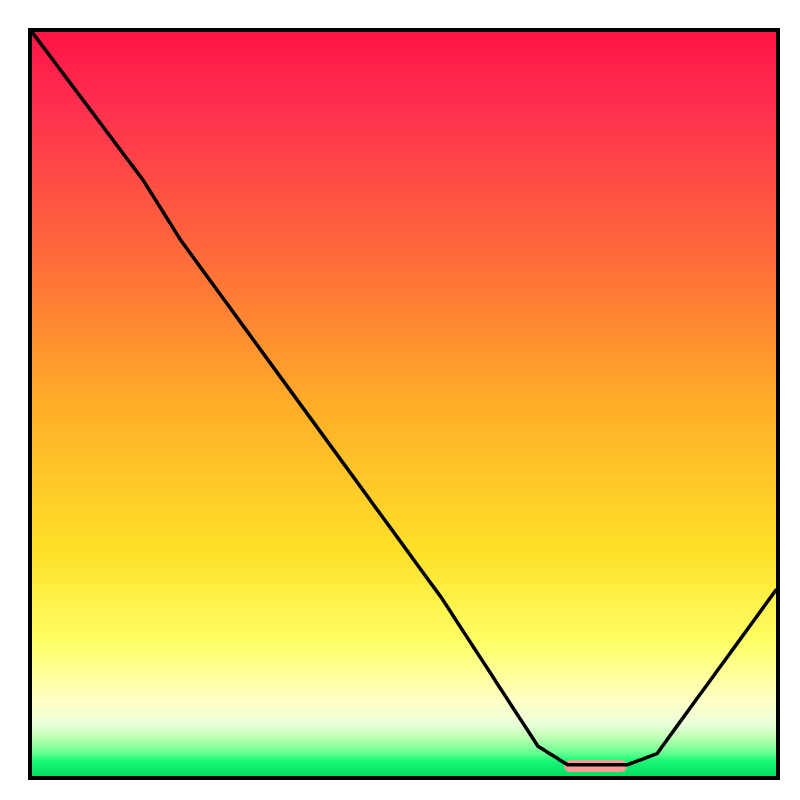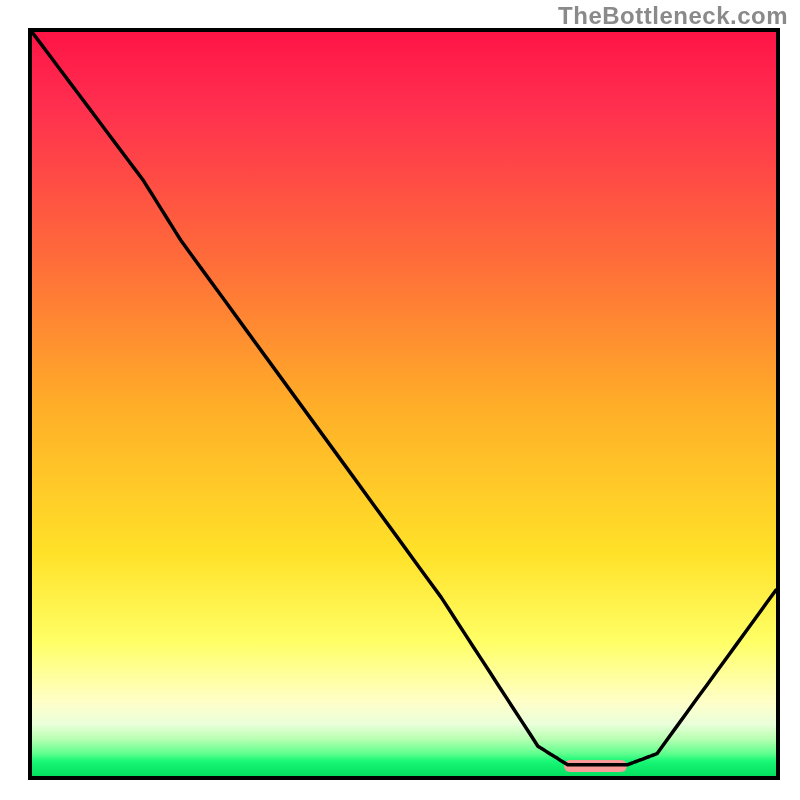--- a/index.html
+++ b/index.html
@@ -69,21 +69,20 @@
     border-radius: 6px;
     background: #f89a97;
     z-index: 9;
   }
 </style>
 </head>
 <body>
 
 <div class="frame">
 
-  <div class="watermark">TheBottleneck.com</div>
 
   <div class="plot">
     <div class="gradient-bg"></div>
 
     <div id="marker" class="marker" style="left: 531.96px; width: 63.24px; top: 728.328px; background: rgb(248, 154, 151);"></div>
 
     <svg class="curve" viewBox="0 0 744 744" preserveAspectRatio="none">
       <path id="curve-path" fill="none" stroke="#000" stroke-width="3.5" stroke-linecap="round" stroke-linejoin="round" d="M 0.0 0.0 L 9.3 12.4 L 18.6 24.8 L 27.9 37.2 L 37.2 49.6 L 46.5 62.0 L 55.8 74.4 L 65.1 86.8 L 74.4 99.2 L 83.7 111.6 L 93.0 124.0 L 102.3 136.4 L 111.6 148.8 L 114.7 153.8 L 117.8 158.7 L 120.9 163.7 L 124.0 168.6 L 127.1 173.6 L 130.2 178.6 L 133.3 183.5 L 136.4 188.5 L 139.5 193.4 L 142.6 198.4 L 145.7 203.4 L 148.8 208.3 L 170.5 238.1 L 192.2 267.8 L 213.9 297.6 L 235.6 327.4 L 257.3 357.1 L 279.0 386.9 L 300.7 416.6 L 322.4 446.4 L 344.1 476.2 L 365.8 505.9 L 387.5 535.7 L 409.2 565.4 L 417.3 577.8 L 425.3 590.2 L 433.4 602.6 L 441.4 615.0 L 449.5 627.4 L 457.6 639.8 L 465.6 652.2 L 473.7 664.6 L 481.7 677.0 L 489.8 689.4 L 497.9 701.8 L 505.9 714.2 L 508.4 715.8 L 510.9 717.3 L 513.4 718.9 L 515.8 720.4 L 518.3 722.0 L 520.8 723.5 L 523.3 725.1 L 525.8 726.6 L 528.2 728.2 L 530.7 729.7 L 533.2 731.3 L 535.7 732.8 L 540.6 732.8 L 545.6 732.8 L 550.6 732.8 L 555.5 732.8 L 560.5 732.8 L 565.4 732.8 L 570.4 732.8 L 575.4 732.8 L 580.3 732.8 L 585.3 732.8 L 590.2 732.8 L 595.2 732.8 L 597.7 731.9 L 600.2 731.0 L 602.6 730.0 L 605.1 729.1 L 607.6 728.2 L 610.1 727.3 L 612.6 726.3 L 615.0 725.4 L 617.5 724.5 L 620.0 723.5 L 622.5 722.6 L 625.0 721.7 L 634.9 708.0 L 644.8 694.4 L 654.7 680.8 L 664.6 667.1 L 674.6 653.5 L 684.5 639.8 L 694.4 626.2 L 704.3 612.6 L 714.2 598.9 L 724.2 585.3 L 734.1 571.6 L 744.0 558.0"></path>
     </svg>
   </div>

